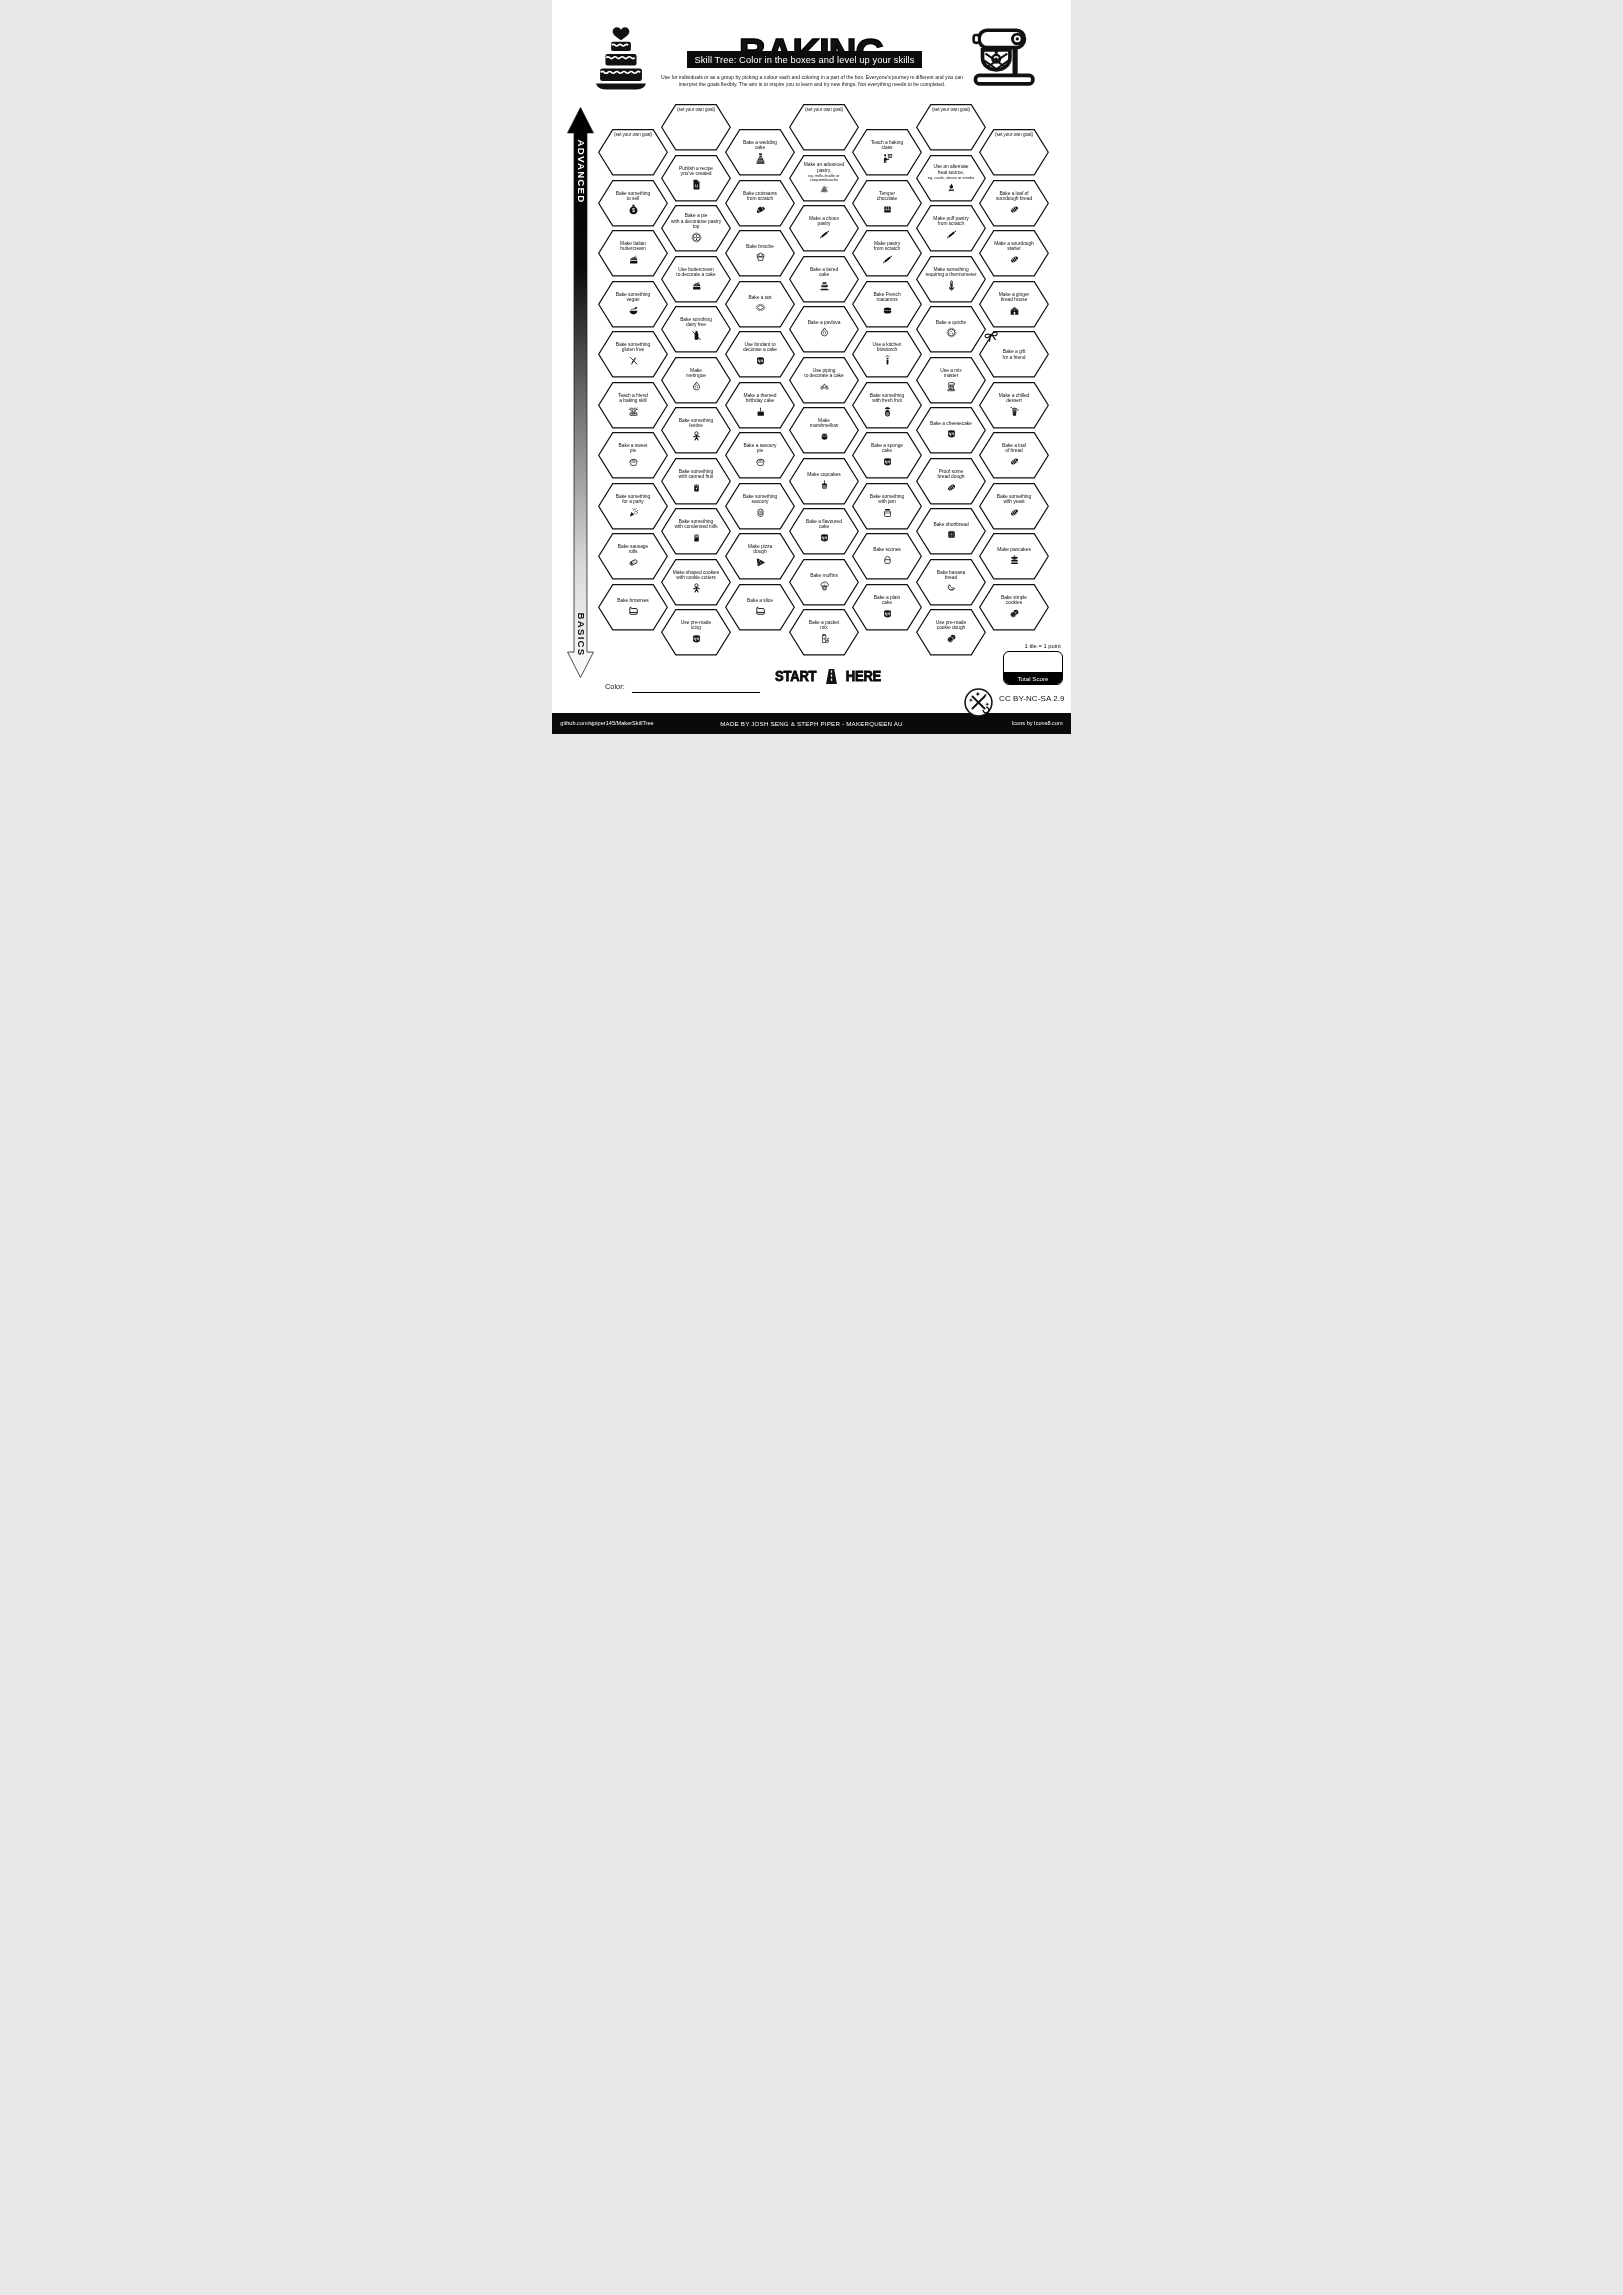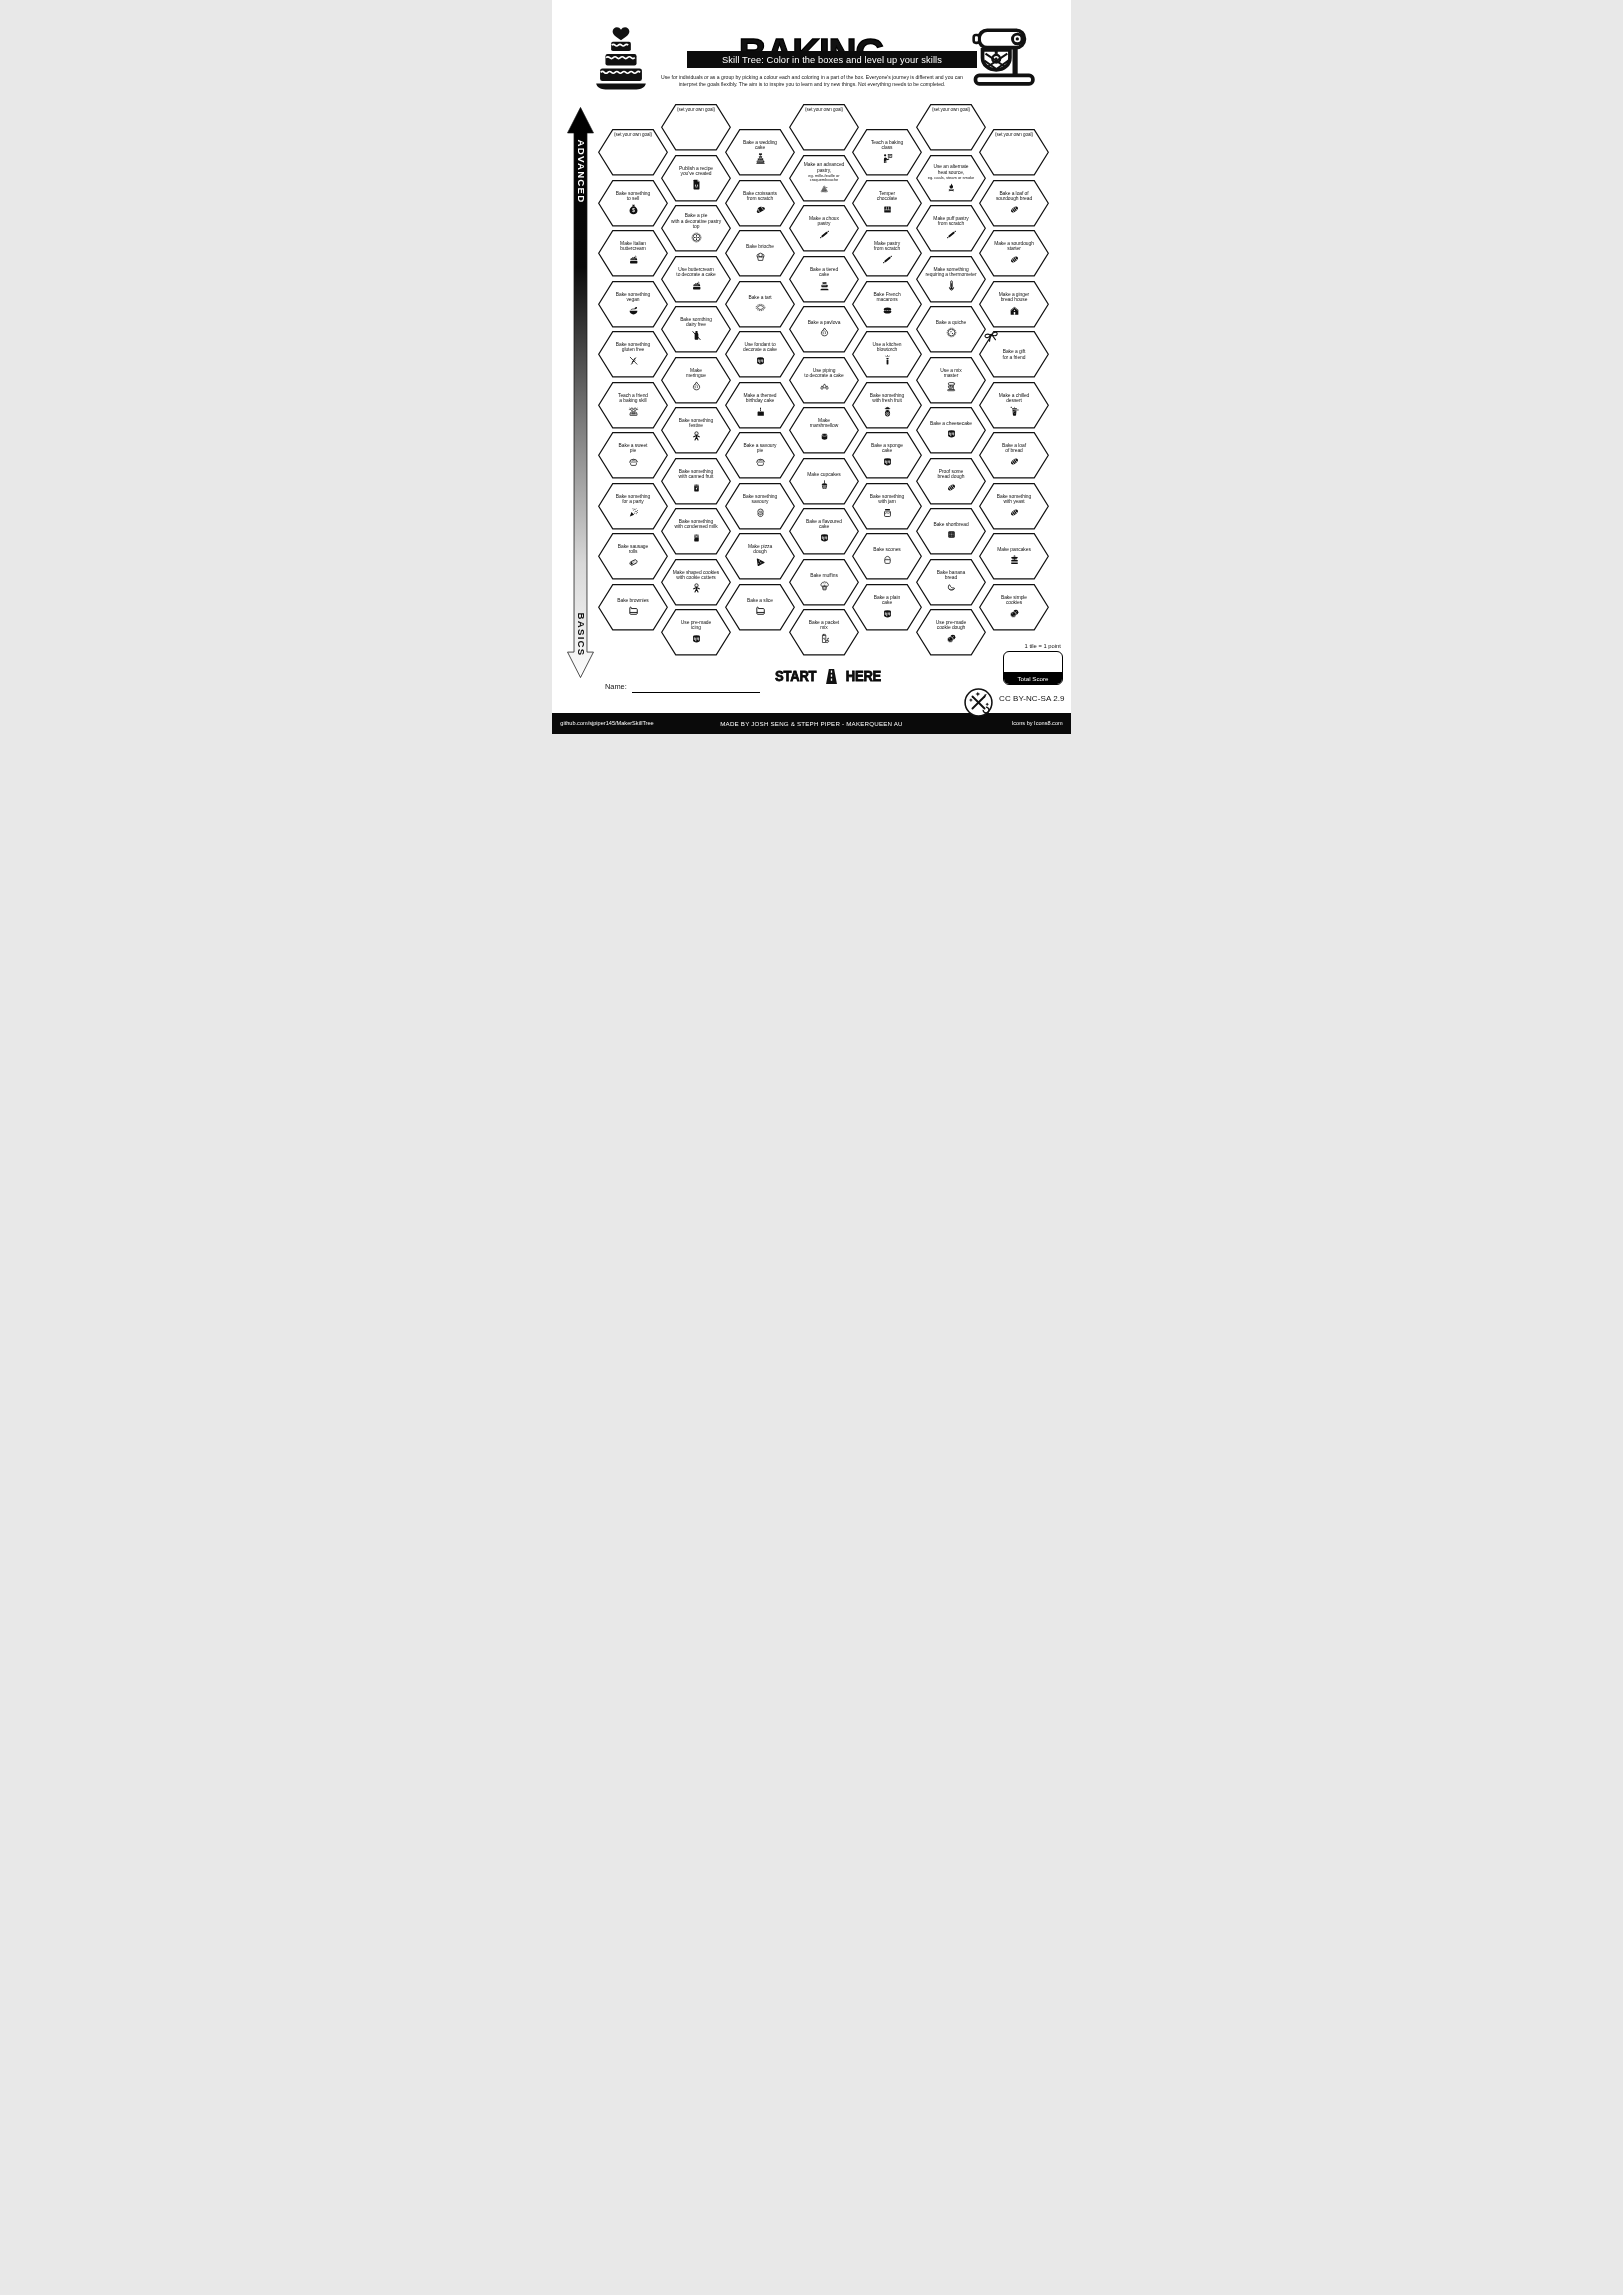--- a/index.html
+++ b/index.html
@@ -3,21 +3,21 @@
 <meta charset="utf-8">
 <style>
   html,body{margin:0;padding:0;background:#e8e8e8;}
   .page{position:relative;width:519px;height:734px;margin:0 auto;background:#fff;
         font-family:"Liberation Sans",sans-serif;color:#111;overflow:hidden;}
 
   
   .page-title{position:absolute;top:6.5px;left:0;right:0;text-align:center;font-size:39px;
       font-weight:bold;letter-spacing:-1.4px;line-height:1;transform:scaleY(1.05);
       -webkit-text-stroke:1.2px #000;}
-  .subtitle-bar{position:absolute;left:135px;top:51px;width:290px;height:17px;background:#0c0c0c;
+  .subtitle-bar{position:absolute;left:135px;top:51px;width:235px;height:17px;background:#0c0c0c;
       color:#fff;display:flex;align-items:center;justify-content:center;font-size:9.3px;letter-spacing:0.1px;}
   .intro{position:absolute;left:109px;top:74px;width:302px;margin:0;text-align:center;
       font-size:5.1px;line-height:1.42;color:#141414;}
   .header-cake{position:absolute;left:39px;top:22px;width:60px;height:69px;}
   .header-mixer{position:absolute;left:415px;top:21px;width:74px;height:74px;}
 
   
   .level-arrow{position:absolute;left:15.3px;top:107px;width:27px;height:571px;}
   .axis-label{position:absolute;width:74px;text-align:center;font-weight:bold;font-size:9.7px;letter-spacing:1.2px;}
   .axis-advanced{color:#fff;left:-23.6px;top:59px;transform:rotate(90deg);}
@@ -1349,21 +1349,21 @@
     </div>
 
   <div class="start-here">
     <span class="word">START</span>
     <svg class="road-icon" viewBox="0 0 46 50" width="21" height="23">
         <use href="#i-road"></use>
       </svg>
     <span class="word">HERE</span>
   </div>
 
-  <span class="name-label">Name:</span>
+  <span class="name-label">Color:</span>
   <div class="name-line"></div>
 
   <div class="tile-note">1 tile = 1 point</div>
   <div class="total-score">
     <div class="bar">Total Score</div>
   </div>
 
   <svg class="maker-logo" viewBox="0 0 68 68" width="31" height="31">
       <use href="#i-maker-logo"></use>
     </svg>

